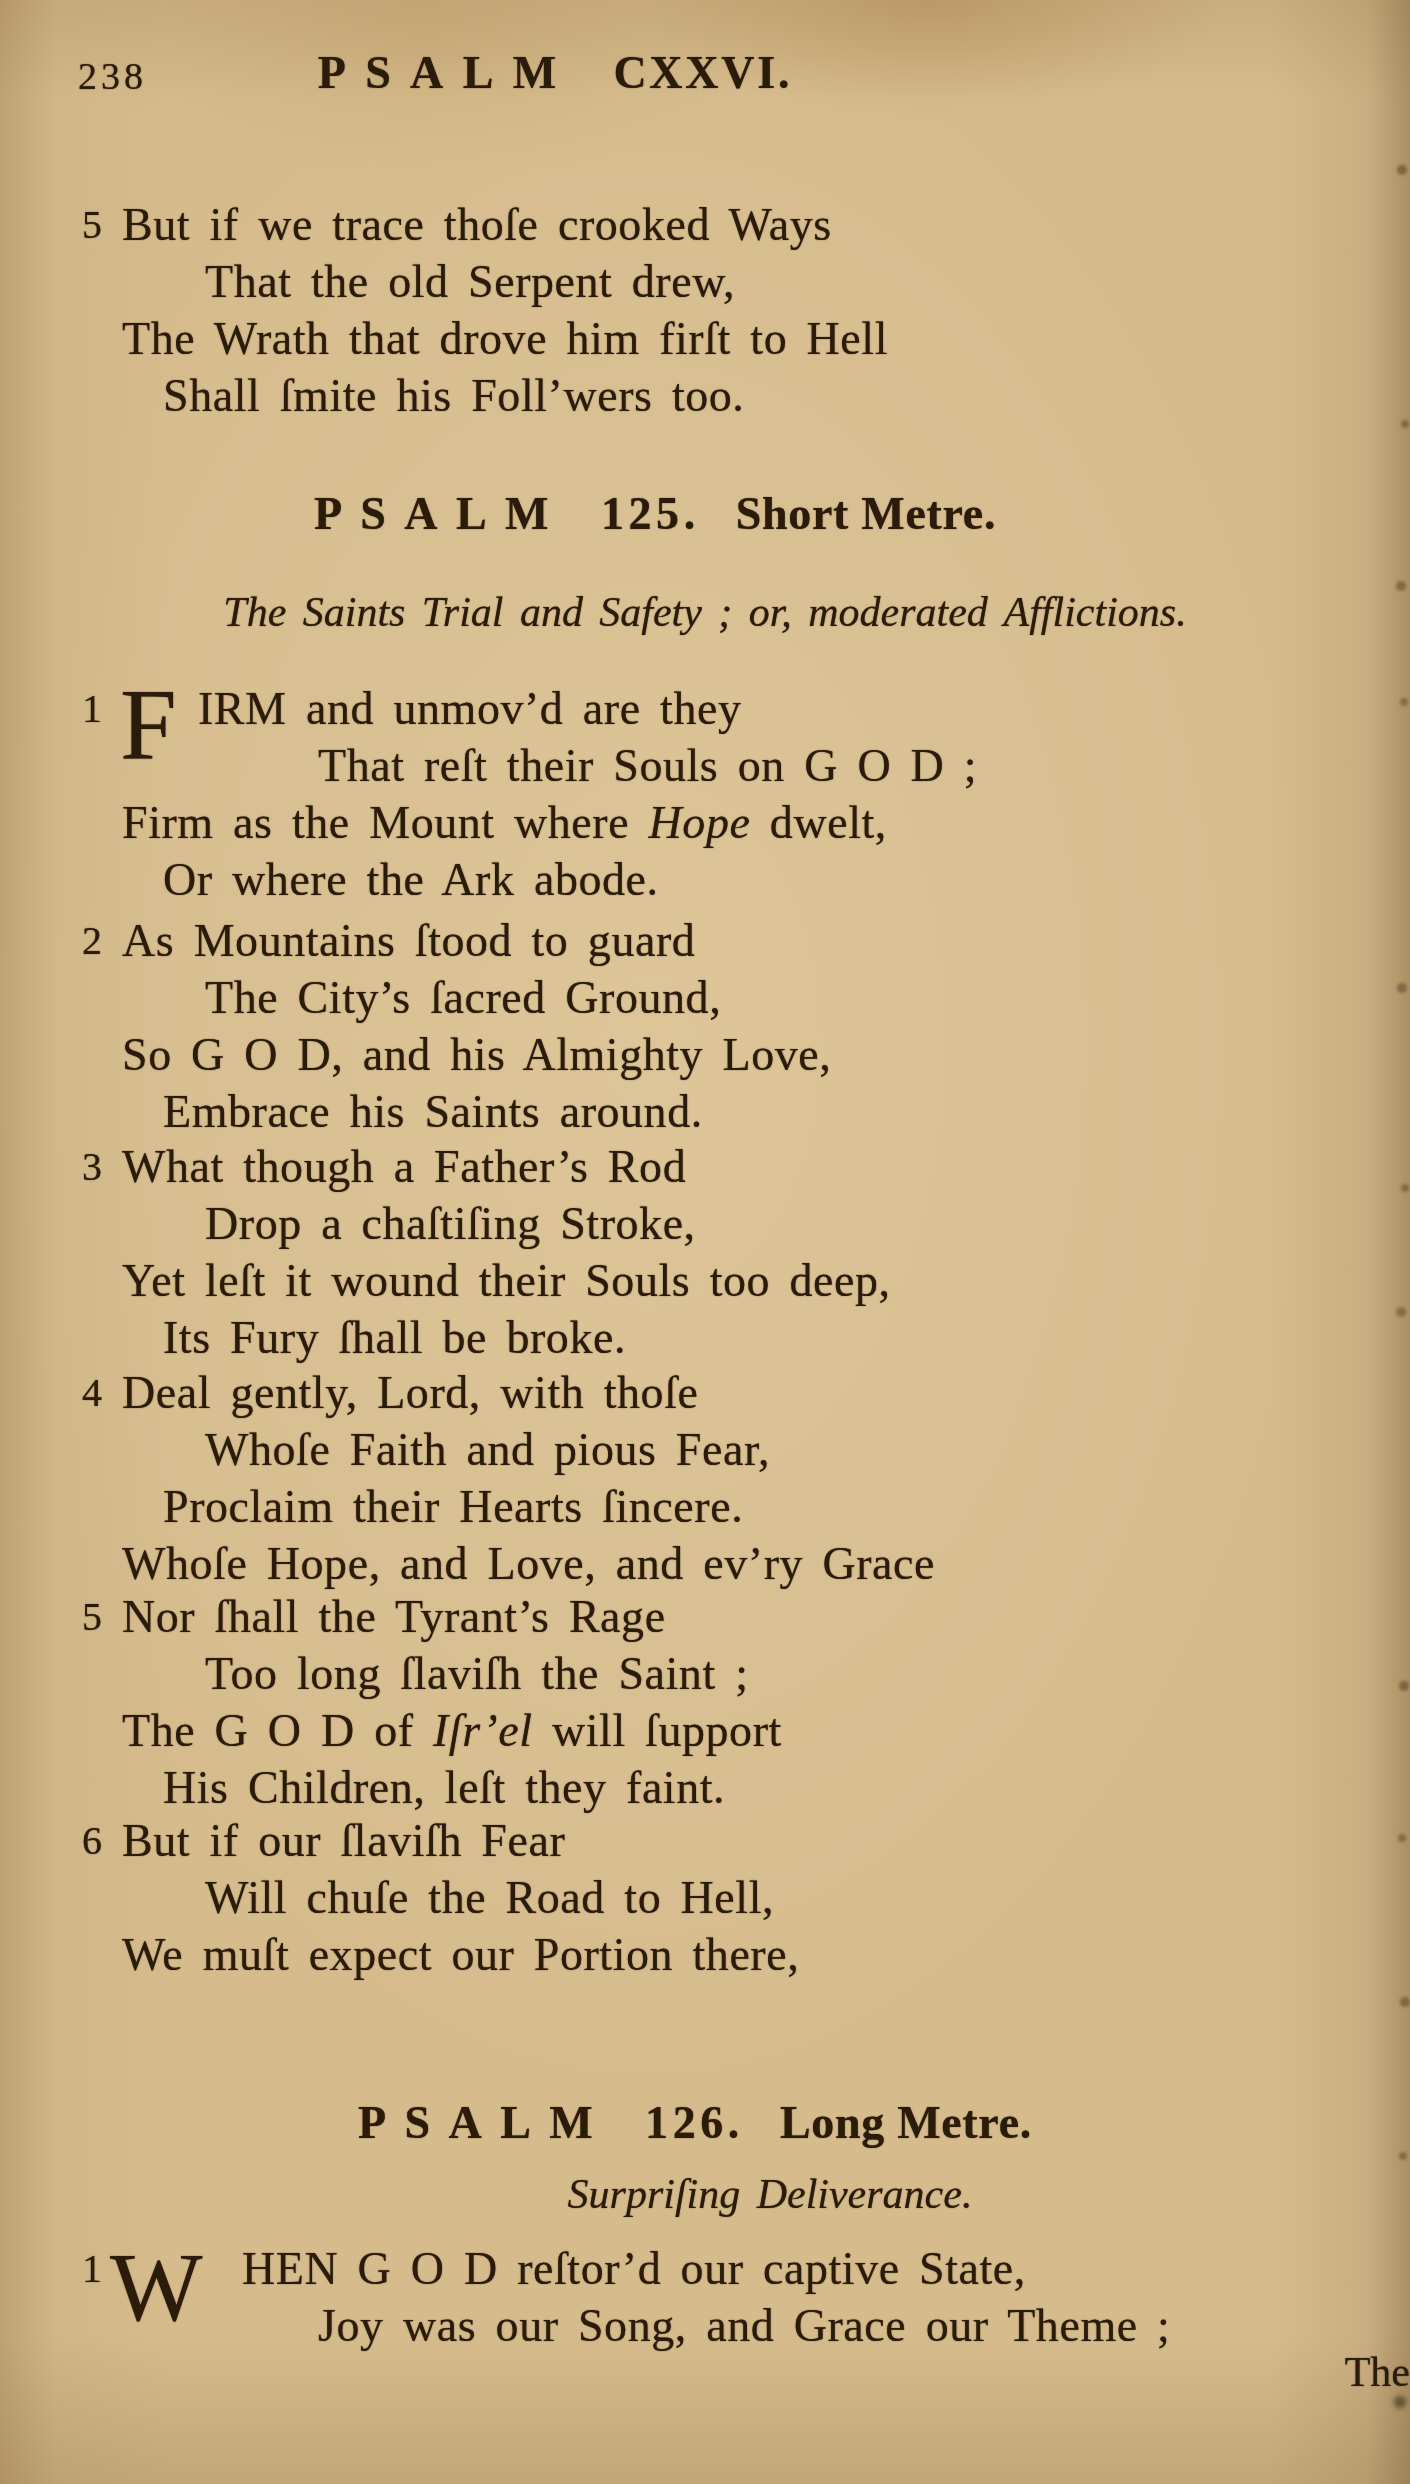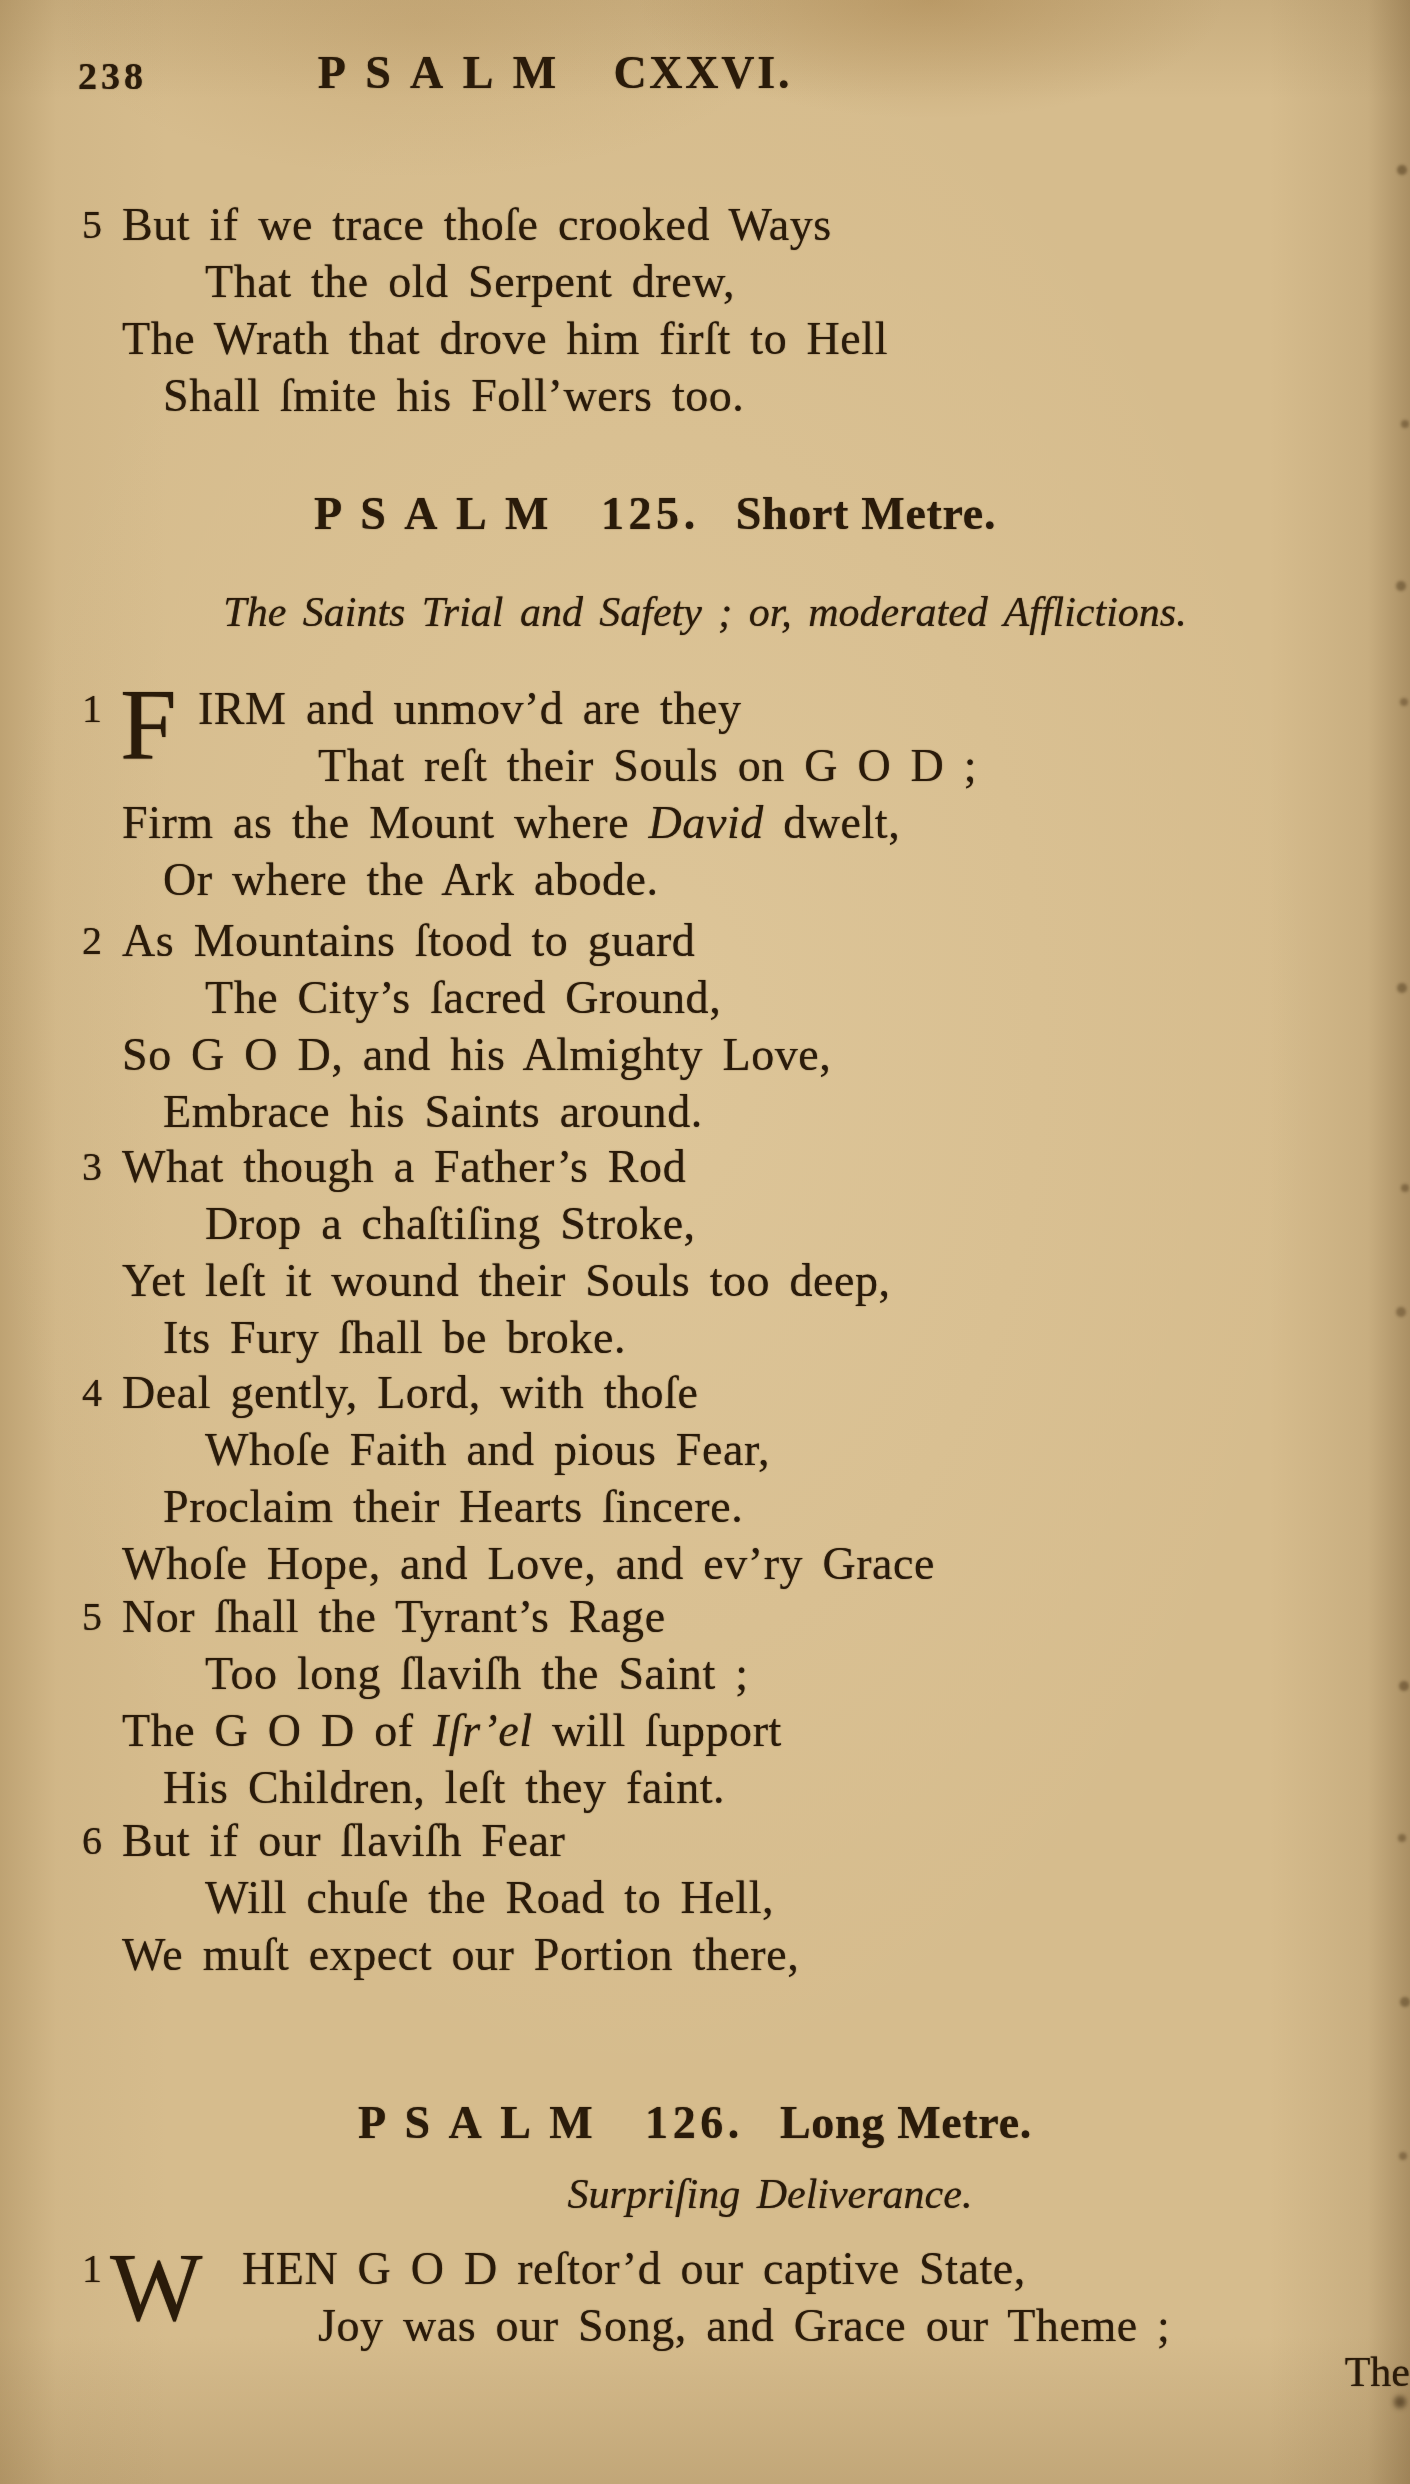--- a/index.html
+++ b/index.html
@@ -13,21 +13,21 @@
       radial-gradient(520px 220px at 30% 1%, rgba(151,107,47,.14), rgba(151,107,47,0) 70%),
       radial-gradient(900px 1400px at 46% 42%, rgba(250,235,200,.20), rgba(250,235,200,0) 75%),
       linear-gradient(90deg, rgba(128,96,48,.28) 0%, rgba(128,96,48,.06) 4%, rgba(0,0,0,0) 12%),
       linear-gradient(270deg, rgba(100,72,34,.38) 0%, rgba(100,72,34,.12) 3%, rgba(0,0,0,0) 10%),
       linear-gradient(0deg, rgba(120,90,45,.22) 0%, rgba(120,90,45,0) 6%),
       linear-gradient(180deg, rgba(130,98,50,.16) 0%, rgba(130,98,50,0) 4%);
   }
   .ink{text-shadow:0 0 1px rgba(42,27,10,.65), 0 0 2px rgba(42,27,10,.18);}
   
   .folio{
-    position:absolute;top:54px;left:78px;font-size:38px;letter-spacing:4px;font-weight:bold;
+    position:absolute;top:54px;left:78px;font-size:38px;letter-spacing:4px;
   }
   .running-head{
     position:absolute;top:46px;left:0;width:100%;text-align:center;
     transform:translateX(-150px);font-weight:bold;font-size:46px;white-space:nowrap;
   }
   .rh-word{letter-spacing:.42em;}
   .rh-num{margin-left:38px;letter-spacing:.06em;}
   
   .block{position:absolute;left:0;width:100%;}
   .block-0{top:196px}
@@ -97,21 +97,21 @@
       <div class="line ind0"><span class="vnum ink">5</span><span class="seg ink r">But if we trace thoſe crooked Ways</span></div>
       <div class="line ind2"><span class="seg ink r">That the old Serpent drew,</span></div>
       <div class="line ind0"><span class="seg ink r">The Wrath  that drove him firſt to Hell</span></div>
       <div class="line ind1"><span class="seg ink r">Shall ſmite his Foll’wers too.</span></div>
     </div>
     <div class="block block-1 psalm-heading ink"><span class="ph-word">PSALM</span><span class="ph-num">125.</span><span class="ph-metre">Short Metre.</span></div>
     <div class="block block-2 subtitle ink"><span class="seg i">The Saints Trial and Safety ;</span><span class="seg i"> or, </span><span class="seg ib">moderated Afflictions.</span></div>
     <div class="block block-3 stanza">
       <div class="line ind4"><span class="vnum ink">1</span><span class="drop ink drop-F">F</span><span class="seg ink r">IRM and unmov’d are they</span></div>
       <div class="line ind3"><span class="seg ink r">That reſt their Souls on G O D ;</span></div>
-      <div class="line ind0"><span class="seg ink r">Firm as the Mount where </span><span class="seg ink i">David</span><span class="seg ink r"> dwelt,</span></div>
+      <div class="line ind0"><span class="seg ink r">Firm as the Mount where </span><span class="seg ink i">Hope</span><span class="seg ink r"> dwelt,</span></div>
       <div class="line ind1"><span class="seg ink r">Or where the Ark abode.</span></div>
     </div>
     <div class="block block-4 stanza">
       <div class="line ind0"><span class="vnum ink">2</span><span class="seg ink r">As Mountains ſtood to guard</span></div>
       <div class="line ind2"><span class="seg ink r">The City’s ſacred Ground,</span></div>
       <div class="line ind0"><span class="seg ink r">So G O D, and his Almighty Love,</span></div>
       <div class="line ind1"><span class="seg ink r">Embrace his Saints around.</span></div>
     </div>
     <div class="block block-5 stanza">
       <div class="line ind0"><span class="vnum ink">3</span><span class="seg ink r">What though a Father’s Rod</span></div>

